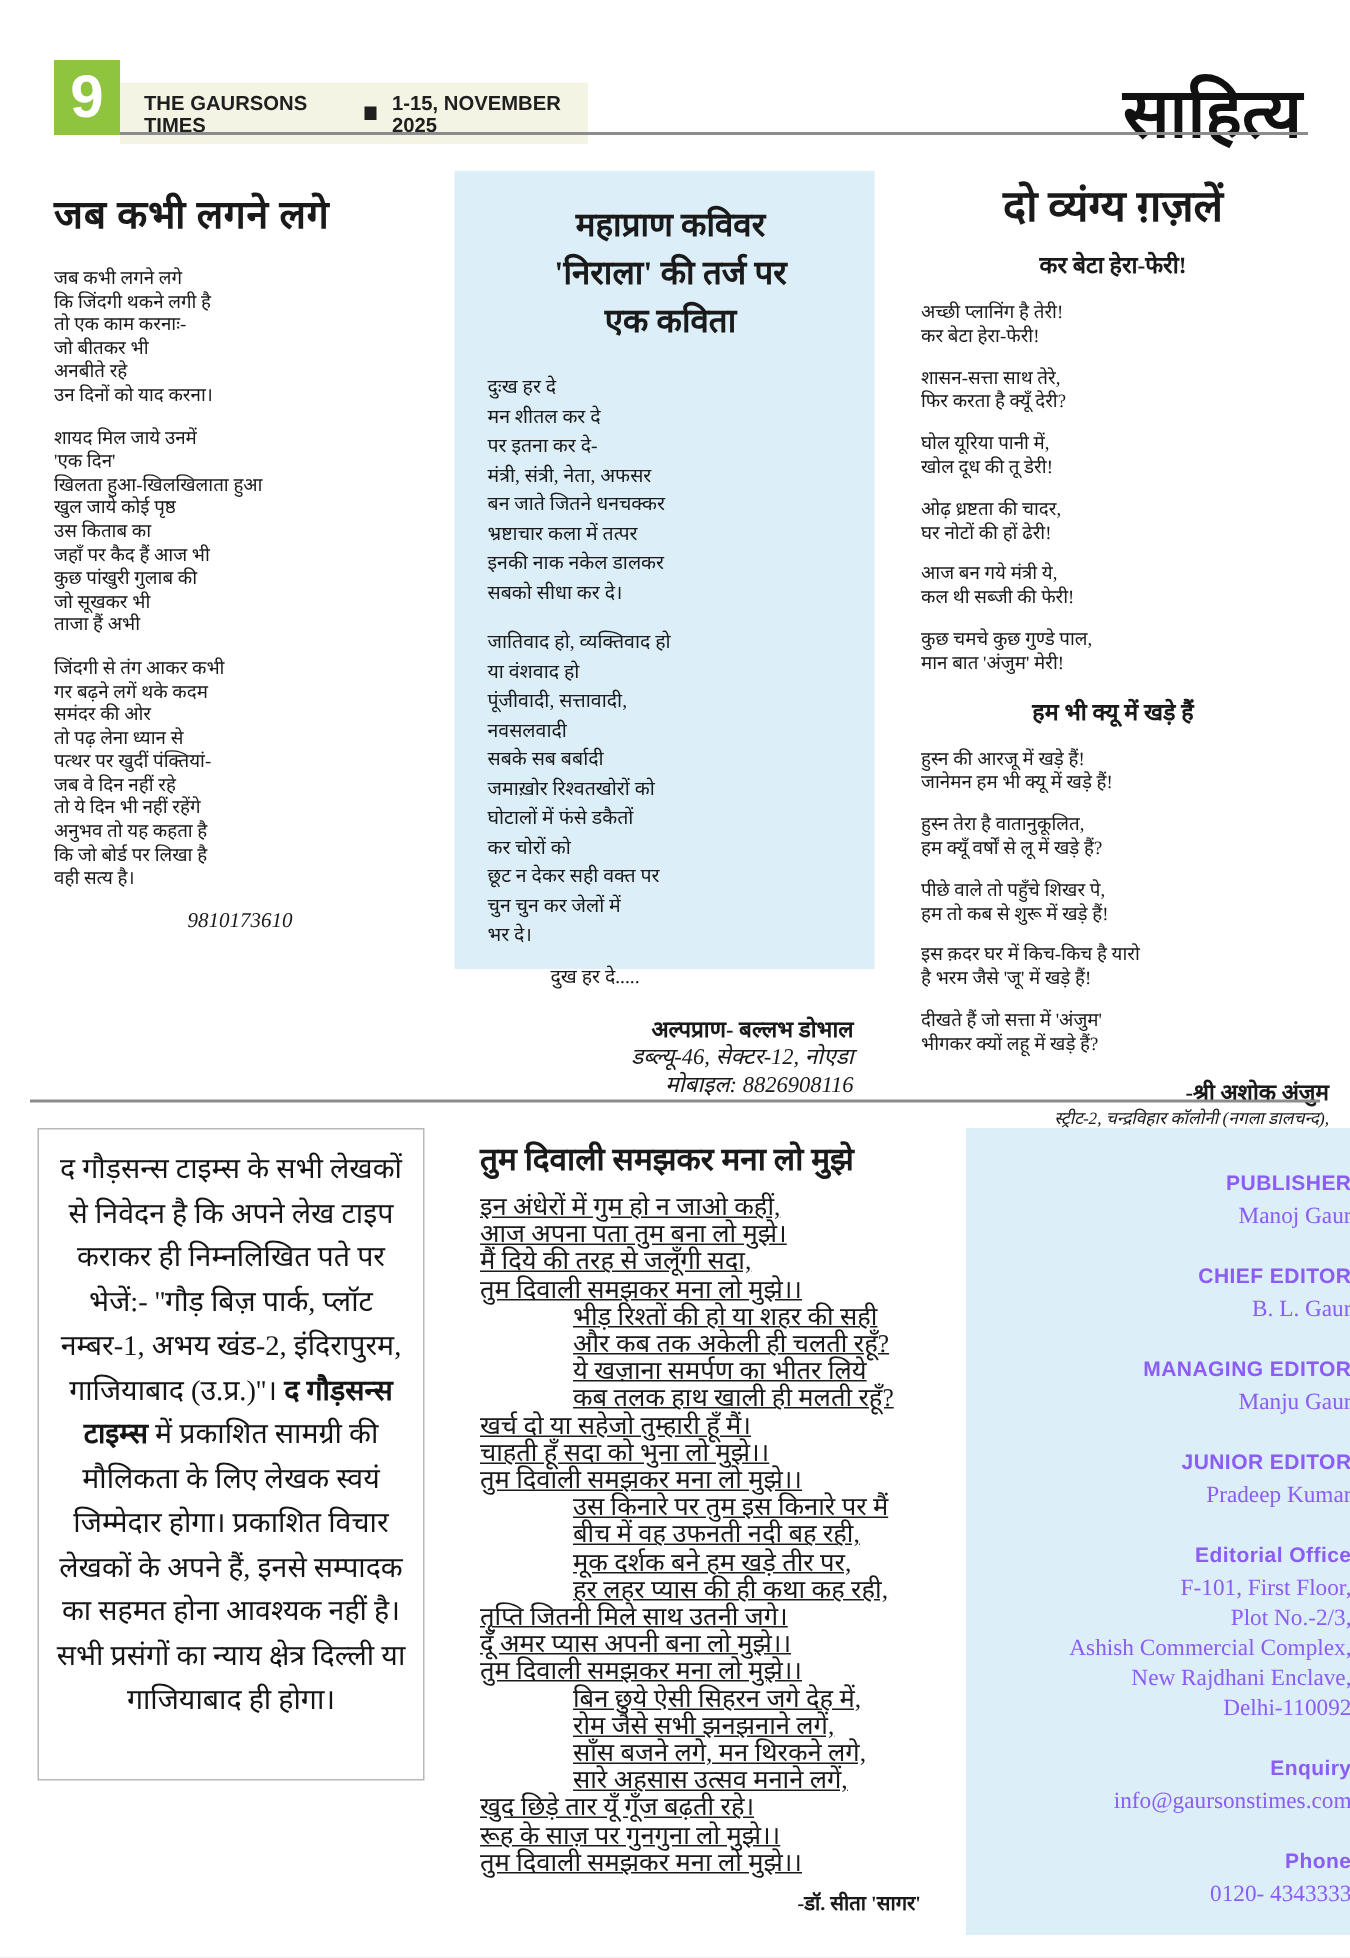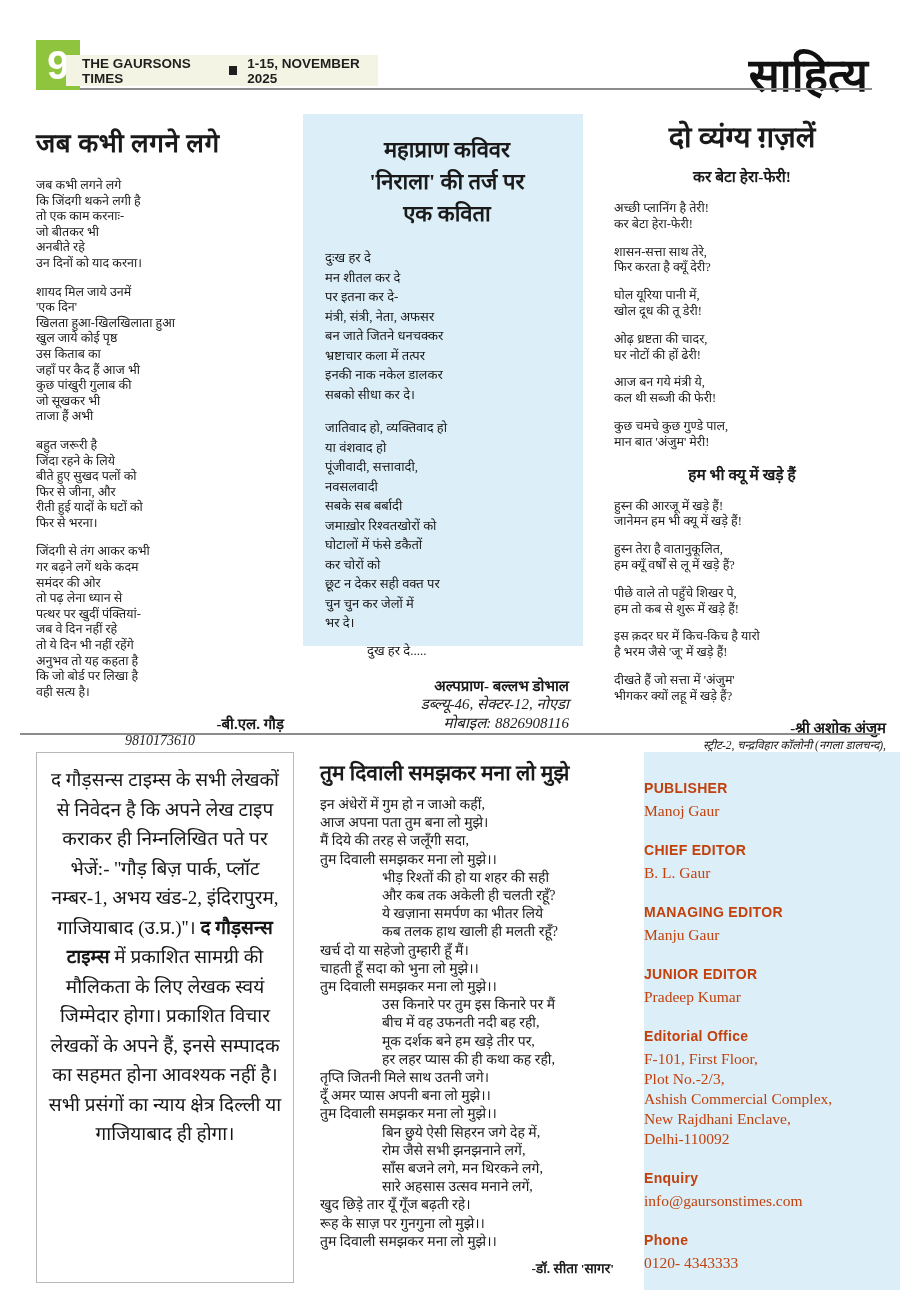--- a/index.html
+++ b/index.html
@@ -3,21 +3,21 @@
 <meta charset="utf-8">
 <style>
   html,body{margin:0;padding:0;background:#e8e8e8;}
   .page{position:relative;width:900px;height:1305px;background:#ffffff;margin:0 auto;
         font-family:"Liberation Serif","DejaVu Serif",serif;color:#1a1a1a;overflow:hidden;}
 
   
   .page-num{position:absolute;left:36px;top:40px;width:44px;height:50px;background:#8fc43e;
             color:#fff;font-family:"Liberation Sans",sans-serif;font-weight:bold;font-size:40px;
             display:flex;align-items:center;justify-content:center;}
-  .masthead-bar{position:absolute;left:66px;top:55px;width:312px;height:31px;background:#f3f4e3;
+  .masthead-bar{position:absolute;left:80px;top:55px;width:312px;height:41px;background:#f3f4e3;
             display:flex;align-items:center;padding-left:16px;box-sizing:border-box;
             font-family:"Liberation Sans",sans-serif;font-weight:bold;font-size:13.5px;color:#1f1f1f;}
   .masthead-bar .sq{width:9px;height:9px;background:#1f1f1f;display:inline-block;margin:0 10px;}
   .section-title{position:absolute;right:32px;top:42px;font-size:46px;font-weight:bold;color:#111;}
   .header-rule{position:absolute;left:80px;top:88px;width:792px;height:2px;background:#8c8c8c;}
 
   
   .poem-line{white-space:nowrap;}
   .stanza{margin-bottom:13px;}
   .bold{font-weight:bold;}
@@ -47,33 +47,33 @@
   .g-heading.second{margin-top:6px;}
   .col3 .couplets{padding-left:16px;}
   .col3 .poem-line{font-size:12.5px;line-height:15.8px;}
   .col3 .stanza{margin-bottom:12px;}
   .col3 .author{text-align:right;font-weight:bold;font-size:15px;margin-top:2px;}
   .col3 .addr .line{text-align:right;font-style:italic;font-size:11.5px;line-height:16px;}
 
   .section-rule{position:absolute;left:20px;top:733px;width:860px;height:2px;background:#8c8c8c;}
 
   
-  .notice-box{position:absolute;left:36px;top:752px;width:258px;height:531px;border:1px solid #b8b8b8;
+  .notice-box{position:absolute;left:25px;top:752px;width:258px;height:435px;border:1px solid #b8b8b8;
         box-sizing:border-box;padding:12px 8px;text-align:center;font-size:19px;line-height:29.5px;color:#151515;}
 
   
   .poem3{position:absolute;left:320px;top:758px;width:306px;}
   .poem3 h2{font-size:21px;margin:0 0 10px 0;font-weight:bold;white-space:nowrap;}
-  .poem3 .poem-line{font-size:14px;line-height:18.2px;}
+  .poem3 .poem-line{font-size:17px;line-height:18.2px;text-decoration:underline;}
   .poem3 .block.indented{margin-left:62px;}
   .poem3 .author{text-align:right;font-weight:bold;font-size:13.5px;margin-top:8px;padding-right:12px;}
 
   
   .editorial{position:absolute;left:644px;top:752px;width:257px;height:538px;background:#dceef7;
-        box-sizing:border-box;text-align:left;color:#c2410c;padding-top:28px;}
+        box-sizing:border-box;text-align:right;color:#8b5cf6;padding-top:28px;}
   .editorial .entry{margin-bottom:21px;}
   .editorial .ed-heading{font-family:"Liberation Sans",sans-serif;font-weight:bold;font-size:14px;
         letter-spacing:0.3px;margin-bottom:5px;}
   .editorial .ed-line{font-size:15.5px;line-height:20px;}
 </style>
 </head>
 <body>
 
 <div class="page">
 
@@ -100,43 +100,34 @@
         <div class="stanza">
           <div class="poem-line">शायद मिल जाये उनमें</div>
           <div class="poem-line">'एक दिन'</div>
           <div class="poem-line">खिलता हुआ-खिलखिलाता हुआ</div>
           <div class="poem-line">खुल जाये कोई पृष्ठ</div>
           <div class="poem-line">उस किताब का</div>
           <div class="poem-line">जहाँ पर कैद हैं आज भी</div>
           <div class="poem-line">कुछ पांखुरी गुलाब की</div>
           <div class="poem-line">जो सूखकर भी</div>
           <div class="poem-line">ताजा हैं अभी</div>
-        </div>
-        <div class="stanza">
-          <div class="poem-line">बहुत जरूरी है</div>
-          <div class="poem-line">जिंदा रहने के लिये</div>
-          <div class="poem-line">बीते हुए सुखद पलों को</div>
-          <div class="poem-line">फिर से जीना, और</div>
-          <div class="poem-line">रीती हुई यादों के घटों को</div>
-          <div class="poem-line">फिर से भरना।</div>
         </div>
         <div class="stanza">
           <div class="poem-line">जिंदगी से तंग आकर कभी</div>
           <div class="poem-line">गर बढ़ने लगें थके कदम</div>
           <div class="poem-line">समंदर की ओर</div>
           <div class="poem-line">तो पढ़ लेना ध्यान से</div>
           <div class="poem-line">पत्थर पर खुदीं पंक्तियां-</div>
           <div class="poem-line">जब वे दिन नहीं रहे</div>
           <div class="poem-line">तो ये दिन भी नहीं रहेंगे</div>
           <div class="poem-line">अनुभव तो यह कहता है</div>
           <div class="poem-line">कि जो बोर्ड पर लिखा है</div>
           <div class="poem-line">वही सत्य है।</div>
         </div>
       </div>
-    <div class="author">-बी.एल. गौड़</div>
     <div class="phone">9810173610</div>
   </section>
 
   <section class="col2">
     <div class="title">
         <div class="line">महाप्राण कविवर</div>
         <div class="line">'निराला' की तर्ज पर</div>
         <div class="line">एक कविता</div>
       </div>
     <div class="poem">

